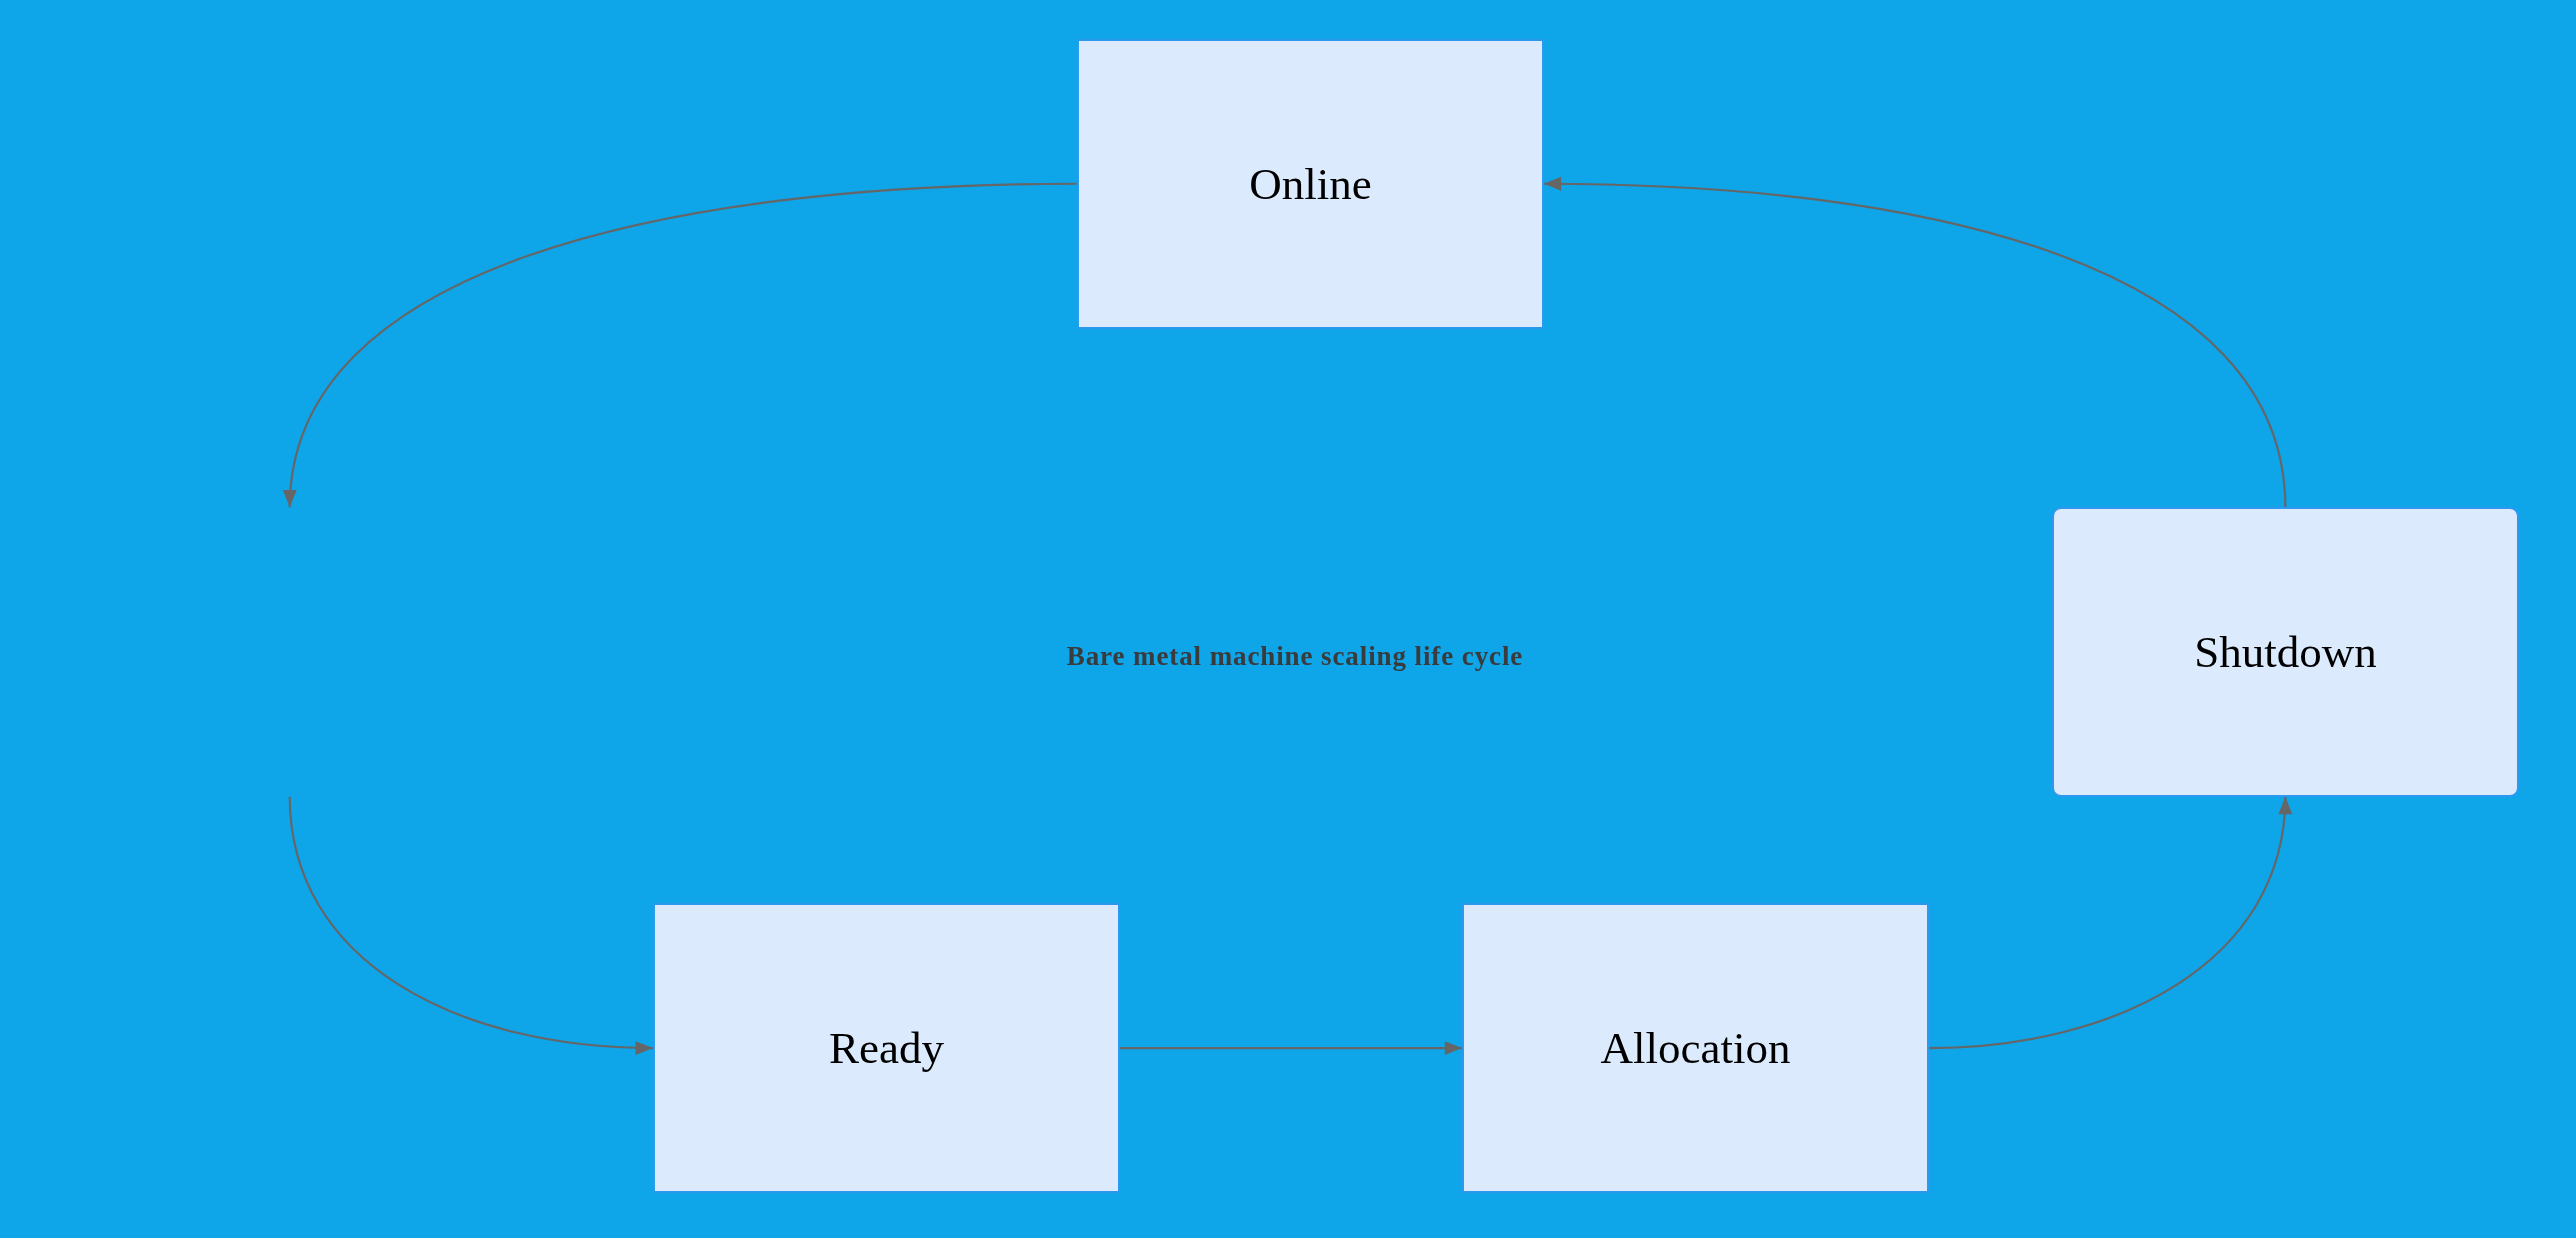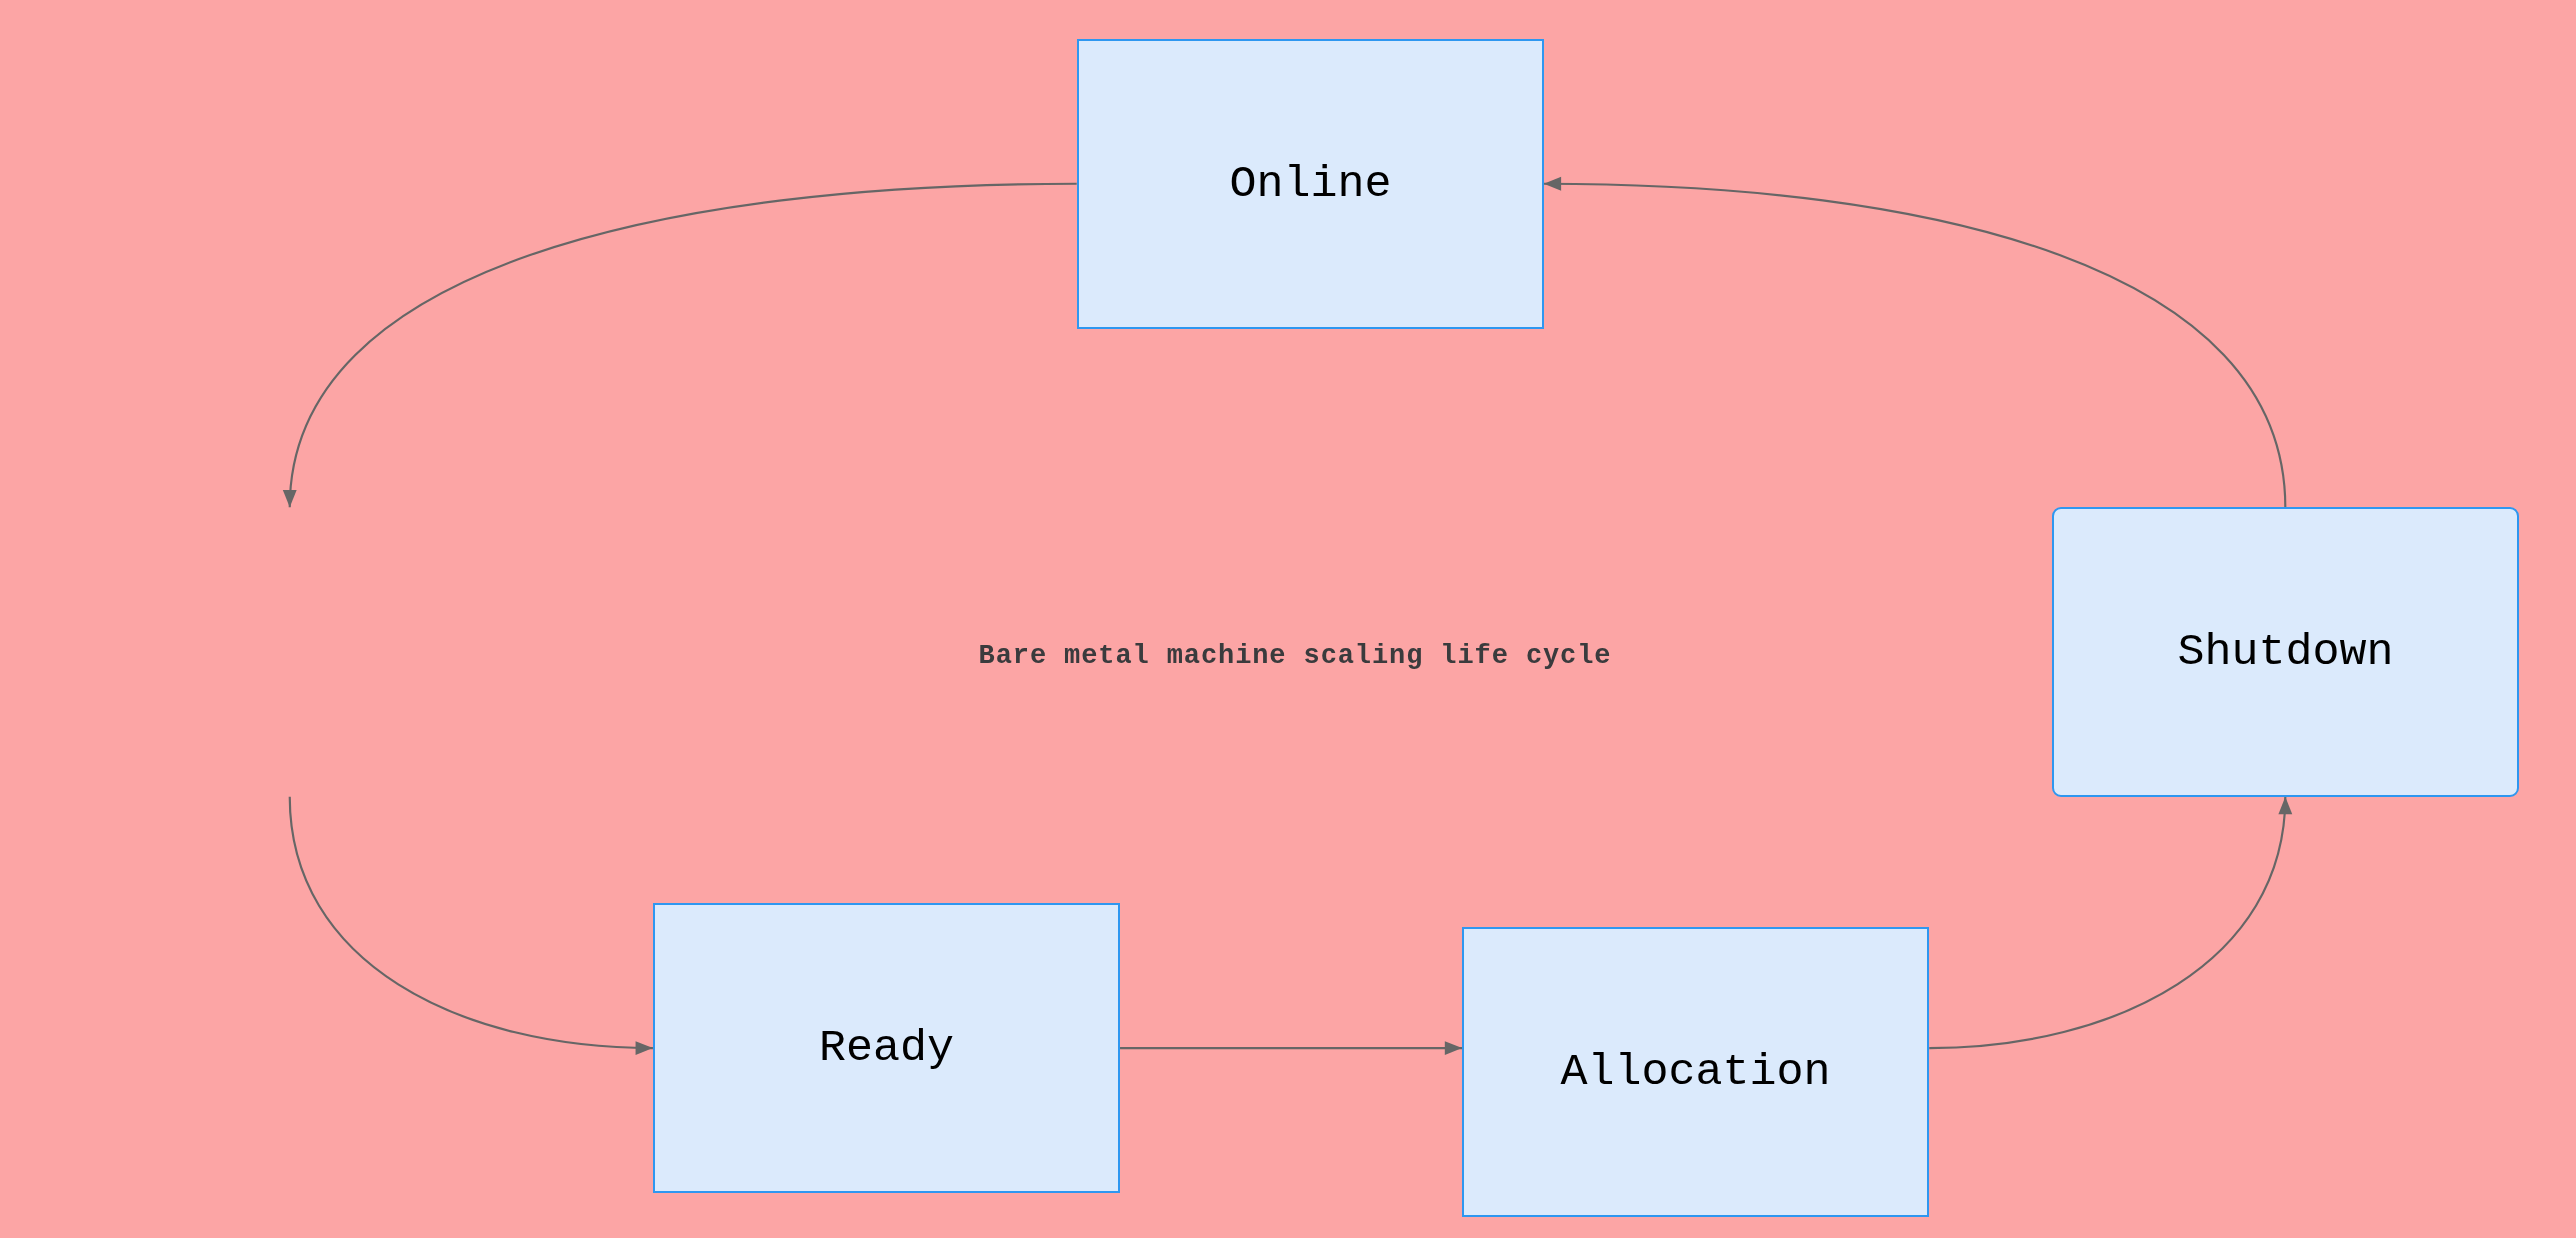--- a/index.html
+++ b/index.html
@@ -4,23 +4,23 @@
 <style>
   html, body {
     margin: 0;
     padding: 0;
     background: #000000;
   }
   .canvas {
     position: relative;
     width: 2576px;
     height: 1238px;
-    background: #fca5a5;
+    background: #0ea5e9;
     overflow: hidden;
-    font-family: Liberation Mono, monospace;
+    font-family: Liberation Serif, serif;
   }
   .edges-layer {
     position: absolute;
     left: 0;
     top: 0;
     width: 2576px;
     height: 1238px;
     display: block;
   }
   .edge {
@@ -42,21 +42,21 @@
   .node .node-label {
     color: #000000;
     font-size: 45px;
     line-height: 1;
     white-space: nowrap;
   }
   .node-online       { left: 1077px; top: 39px; }
   .node-provisioning { left: 56px;   top: 507px; }
   .node-shutdown     { left: 2052px; top: 507px; border-radius: 9px; }
   .node-ready        { left: 653px; top: 903px; }
-  .node-allocation   { left: 1462px; top: 903px; margin-top: 24px; }
+  .node-allocation   { left: 1462px; top: 903px; }
   .diagram-title {
     position: absolute;
     left: 1295px;
     top: 656px;
     transform: translate(-50%, -50%);
     color: #3a3b3d;
     font-size: 27px;
     font-weight: bold;
     letter-spacing: 0.9px;
     white-space: nowrap;

